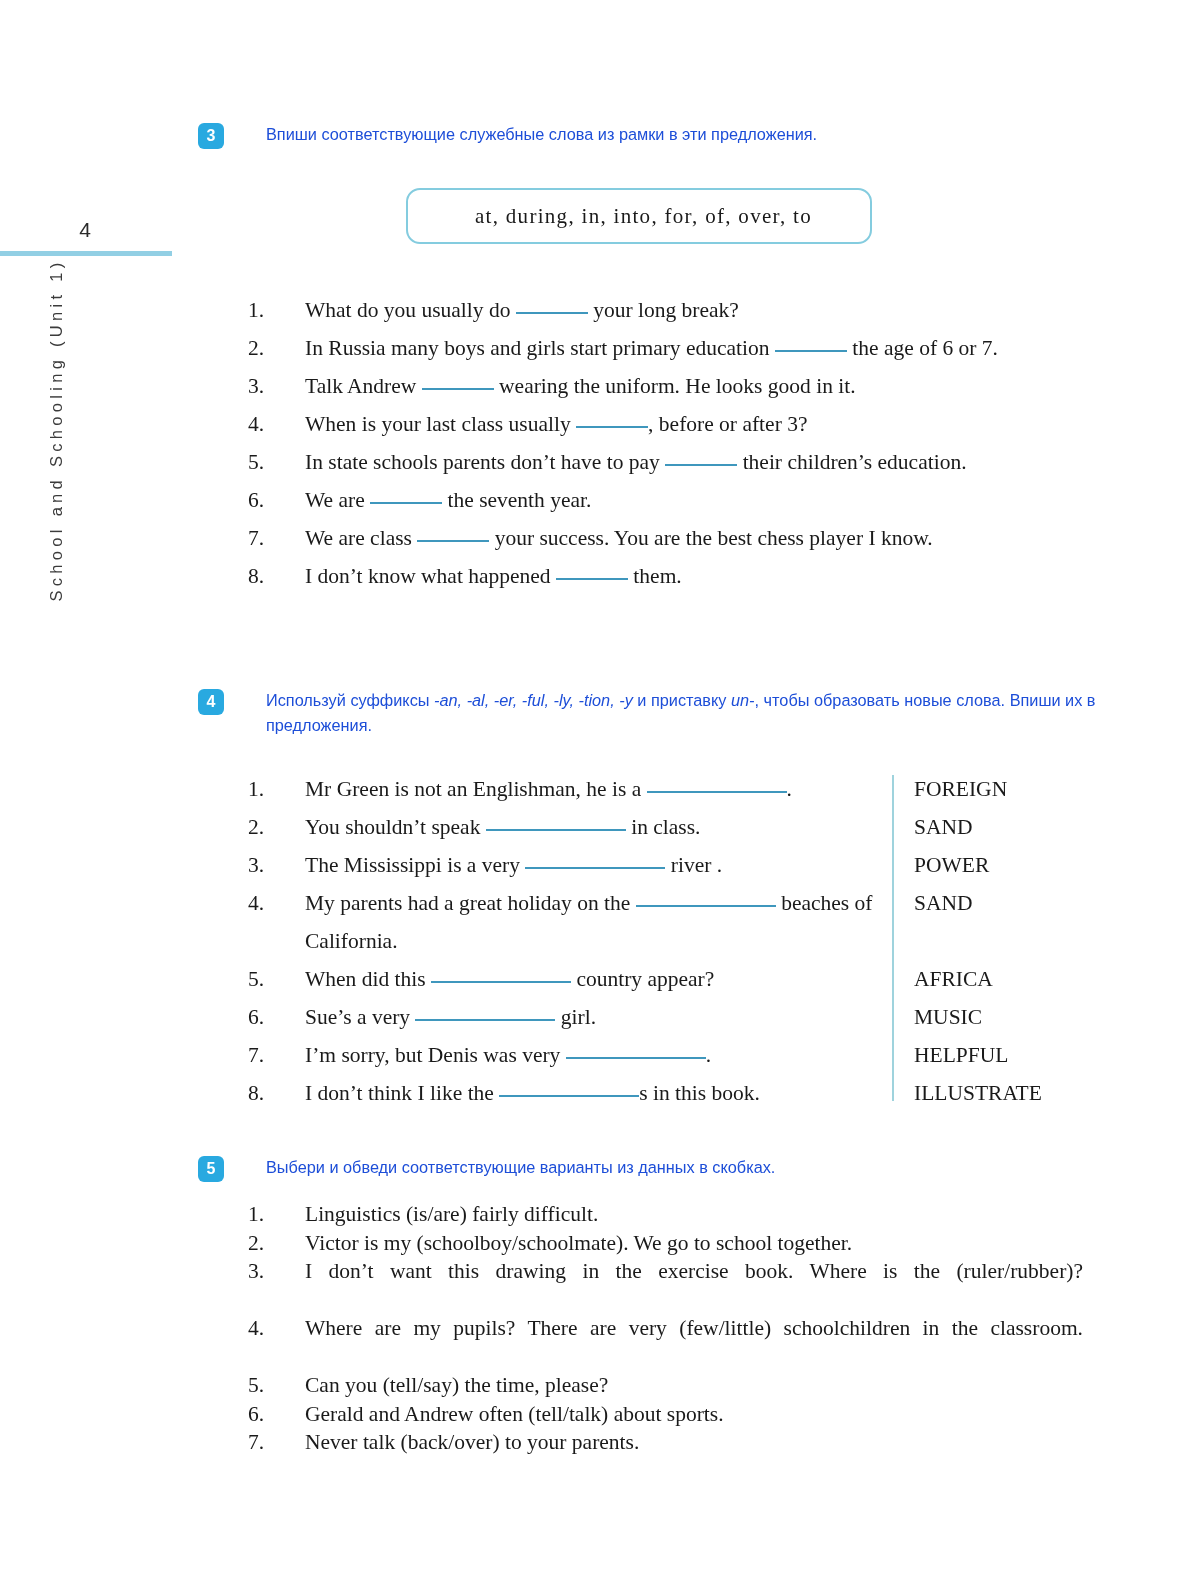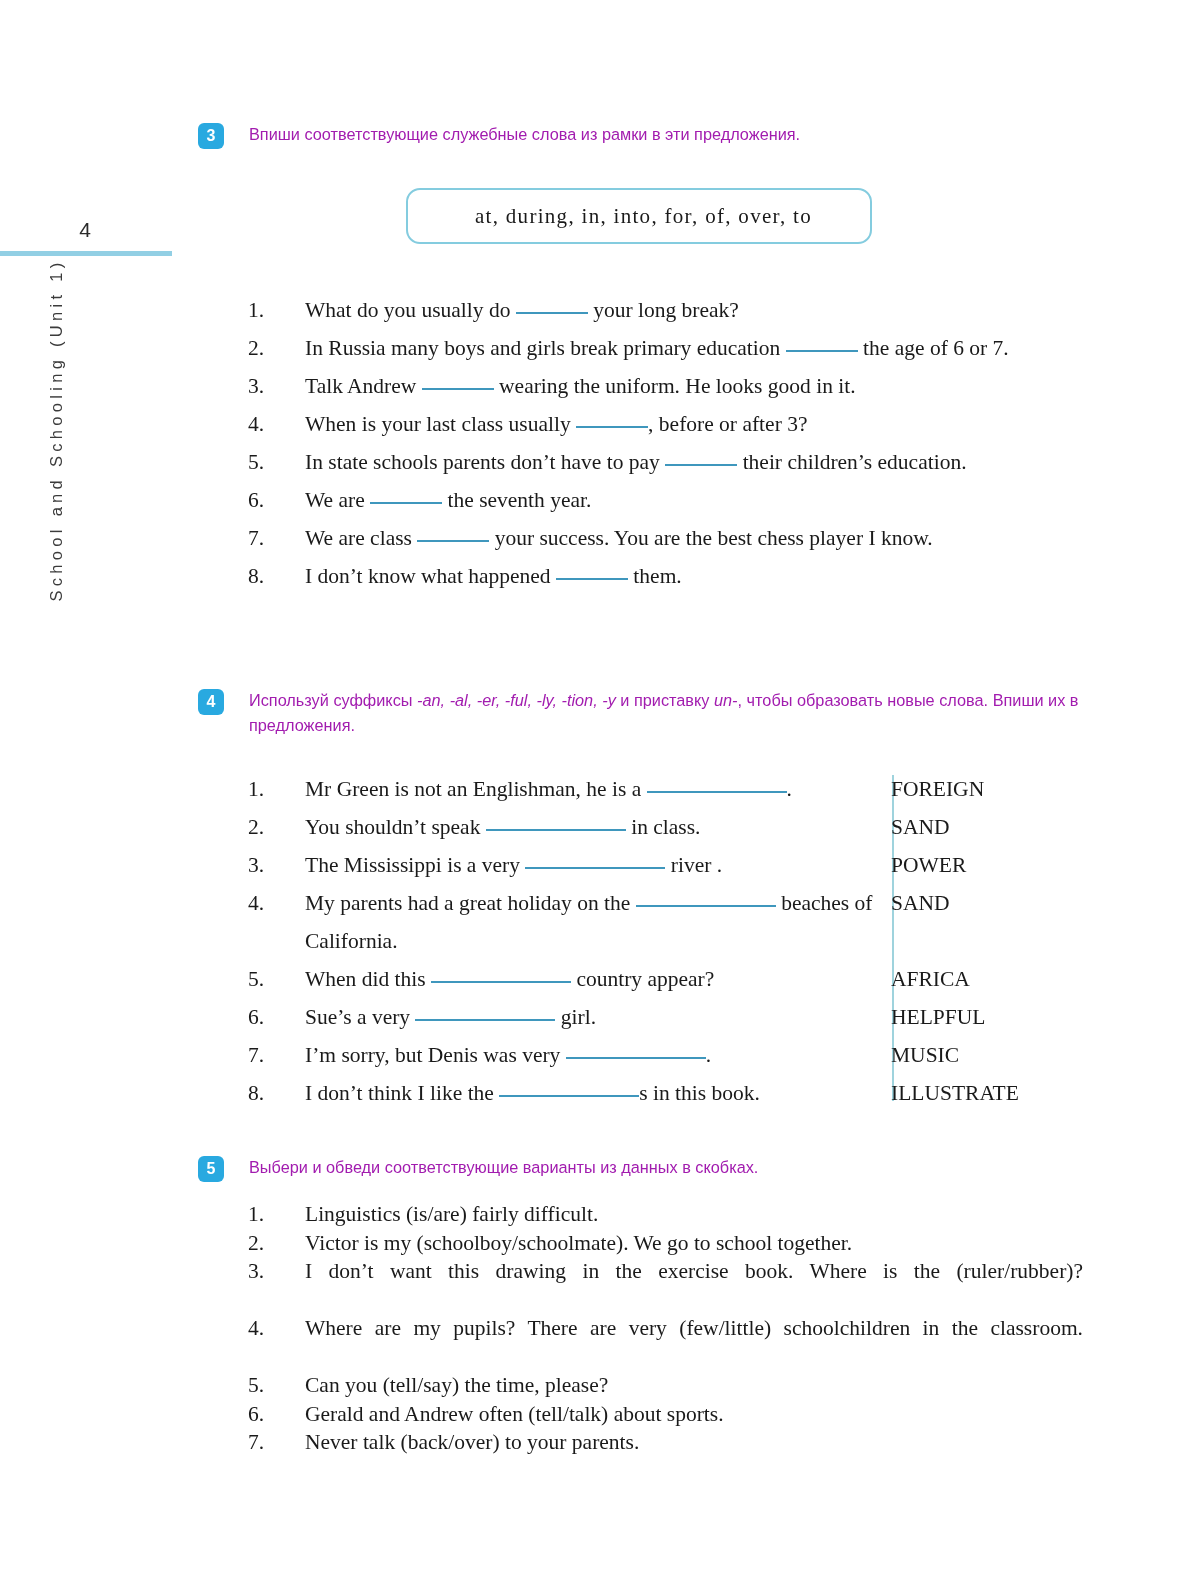--- a/index.html
+++ b/index.html
@@ -71,25 +71,25 @@
     background: #29a9e0;
     color: #ffffff;
     font-family: "Liberation Sans", sans-serif;
     font-size: 16px;
     font-weight: bold;
     line-height: 26px;
     text-align: center;
     margin-top: 1px;
   }
   .ex-title {
-    margin-left: 25px;
+    margin-left: 42px;
     font-family: "Liberation Sans", sans-serif;
     font-size: 16.3px;
     line-height: 25px;
-    color: #a21caf;
+    color: #1d4ed8;
     max-width: 838px;
   }
   .ex-title i { font-style: italic; }
 
   
   .word-frame {
     position: absolute;
     left: 406px;
     top: 188px;
     width: 466px;
@@ -146,21 +146,21 @@
   #ex4-divider {
     position: absolute;
     left: 892px;
     top: 775px;
     width: 2px;
     height: 326px;
     background: #9fd3dd;
   }
   #ex4-words {
     position: absolute;
-    left: 891px;
+    left: 914px;
     top: 770px;
     width: 200px;
   }
   #ex4-words div {
     font-size: 21.5px;
     line-height: 38px;
     white-space: nowrap;
   }
   #ex4-words div.spacer { height: 38px; }
 
@@ -189,21 +189,21 @@
     <div class="ex-title">Впиши соответствующие служебные слова из рамки в эти предложения.</div>
   </div>
 </div>
 
 <div class="word-frame">
   <span>at,  during,  in,  into,  for,  of,  over,  to</span>
 </div>
 
 <ol class="qlist" id="ex3-list">
   <li><span class="num">1.</span><span>What do you usually do </span><span class="blank b-sm"></span><span> your long break?</span></li>
-  <li><span class="num">2.</span><span>In Russia many boys and girls break primary education </span><span class="blank b-sm"></span><span> the age of 6 or 7.</span></li>
+  <li><span class="num">2.</span><span>In Russia many boys and girls start primary education </span><span class="blank b-sm"></span><span> the age of 6 or 7.</span></li>
   <li><span class="num">3.</span><span>Talk Andrew </span><span class="blank b-sm"></span><span> wearing the uniform. He looks good in it.</span></li>
   <li><span class="num">4.</span><span>When is your last class usually </span><span class="blank b-sm"></span><span>, before or after 3?</span></li>
   <li><span class="num">5.</span><span>In state schools parents don’t have to pay </span><span class="blank b-sm"></span><span> their children’s education.</span></li>
   <li><span class="num">6.</span><span>We are </span><span class="blank b-sm"></span><span> the seventh year.</span></li>
   <li><span class="num">7.</span><span>We are class </span><span class="blank b-sm"></span><span> your success. You are the best chess player I know.</span></li>
   <li><span class="num">8.</span><span>I don’t know what happened </span><span class="blank b-sm"></span><span> them.</span></li>
 </ol>
 
 <div class="exercise" style="top:688px;">
   <div class="ex-head">
@@ -225,22 +225,22 @@
 
 <div id="ex4-divider"></div>
 
 <div id="ex4-words">
   <div>FOREIGN</div>
   <div>SAND</div>
   <div>POWER</div>
   <div>SAND</div>
   <div class="spacer"></div>
   <div>AFRICA</div>
+  <div>MUSIC</div>
   <div>HELPFUL</div>
-  <div>MUSIC</div>
   <div>ILLUSTRATE</div>
 </div>
 
 <div class="exercise" style="top:1155px;">
   <div class="ex-head">
     <div class="badge">5</div>
     <div class="ex-title">Выбери и обведи соответствующие варианты из данных в скобках.</div>
   </div>
 </div>
 

